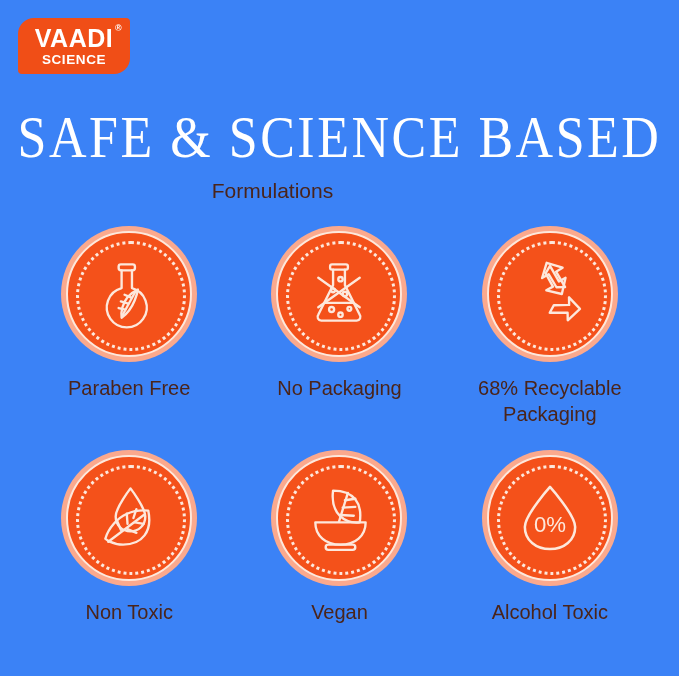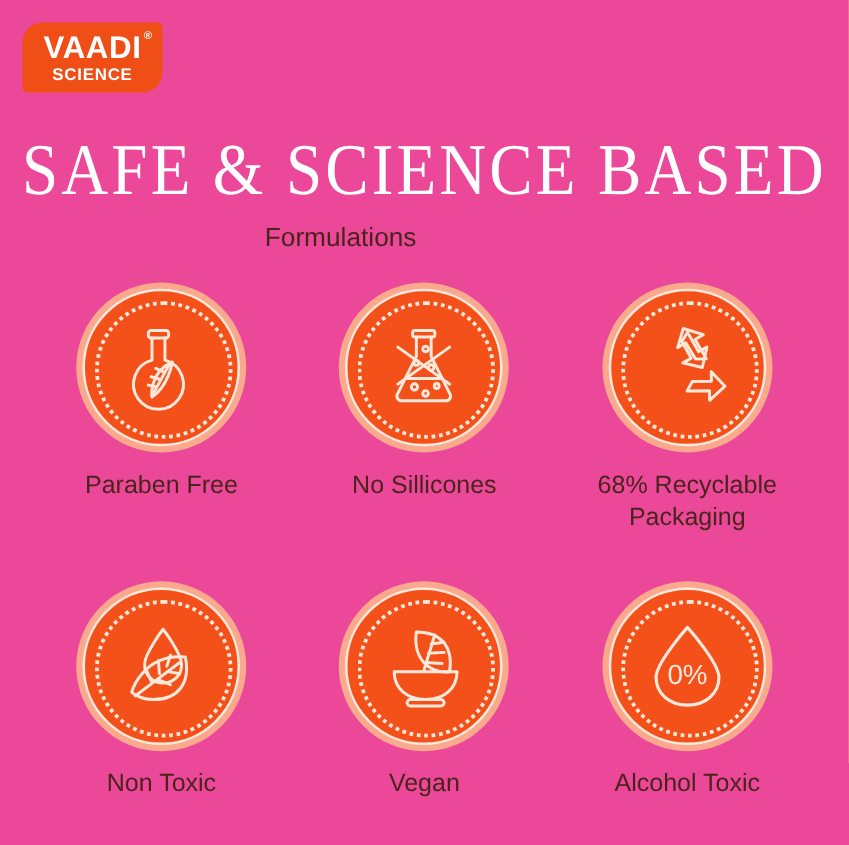--- a/index.html
+++ b/index.html
@@ -14,21 +14,21 @@
   body {
     background: #FCB392;
     font-family: "Liberation Sans", sans-serif;
     position: relative;
   }
 
   #page {
     position: relative;
     width: 679px;
     height: 676px;
-    background: #ec4899;
+    background: #3b82f6;
   }
 
   
   #brand-logo {
     position: absolute;
     left: 18px;
     top: 18px;
     width: 112px;
     height: 56px;
     background: #F04E17;
@@ -100,21 +100,21 @@
 
   
   #badge-grid {
     position: absolute;
     left: 24px;
     top: 226px;
     width: 631px;
     display: grid;
     grid-template-columns: repeat(3, 1fr);
     grid-template-rows: auto auto;
-    row-gap: 38px;
+    row-gap: 23px;
   }
 
   .badge-cell {
     display: flex;
     flex-direction: column;
     align-items: center;
   }
 
   .badge-disc {
     position: relative;
@@ -223,21 +223,21 @@
               <circle cx="58" cy="50" r="3"></circle>
               <circle cx="40" cy="71" r="3.4"></circle>
               <circle cx="52" cy="78" r="3"></circle>
               <circle cx="64" cy="70" r="2.6"></circle>
               <path d="M22 28 L78 68"></path>
               <path d="M78 28 L22 68"></path>
             </g>
           </svg>
         </div>
       </div>
-      <div class="badge-label">No Sillicones</div>
+      <div class="badge-label">No Packaging</div>
     </div>
 
     <div class="badge-cell">
       <div class="badge-disc">
         <div class="inner">
           <div class="dotted"></div>
           <svg viewBox="0 0 100 100">
             <g fill="none" stroke="#FDE8DC" stroke-width="3.2" stroke-linecap="round" stroke-linejoin="round">
               <path d="M50 12 L62 33 L71 28 L66 50 L45 45 L54 40 L44 22 Z"></path>
               <path d="M30 40 L18 61 L9 56 L14 78 L35 73 L26 68 L36 50 Z" transform="rotate(120 50 52)"></path>

